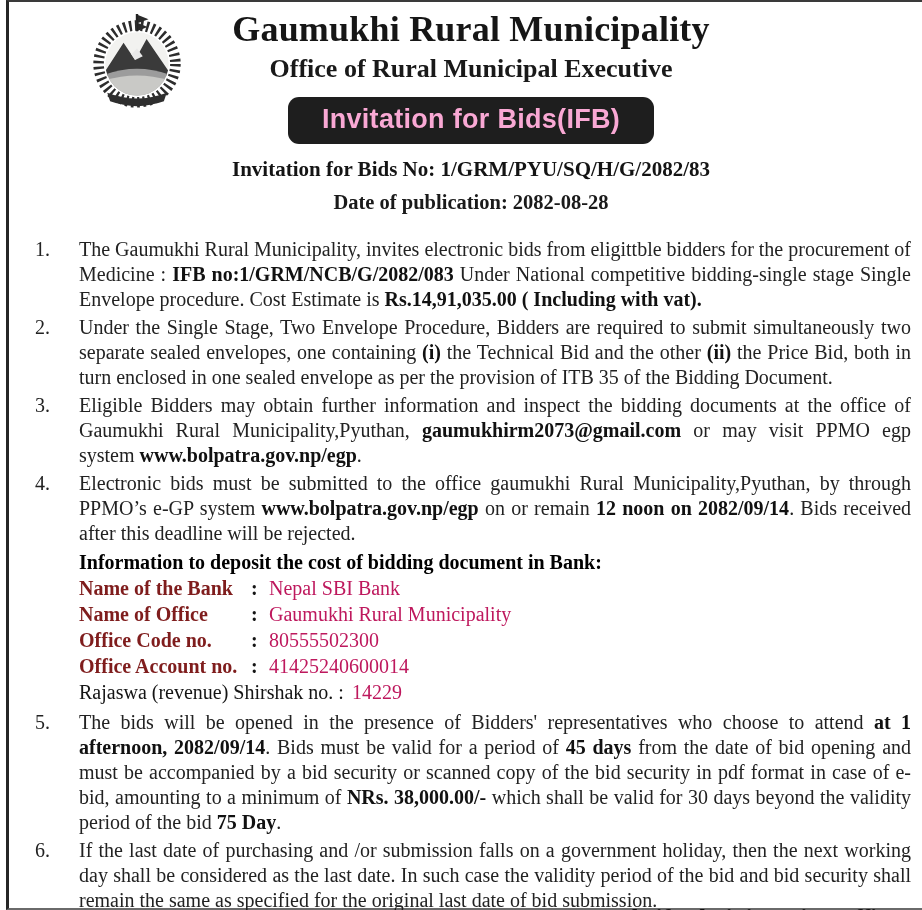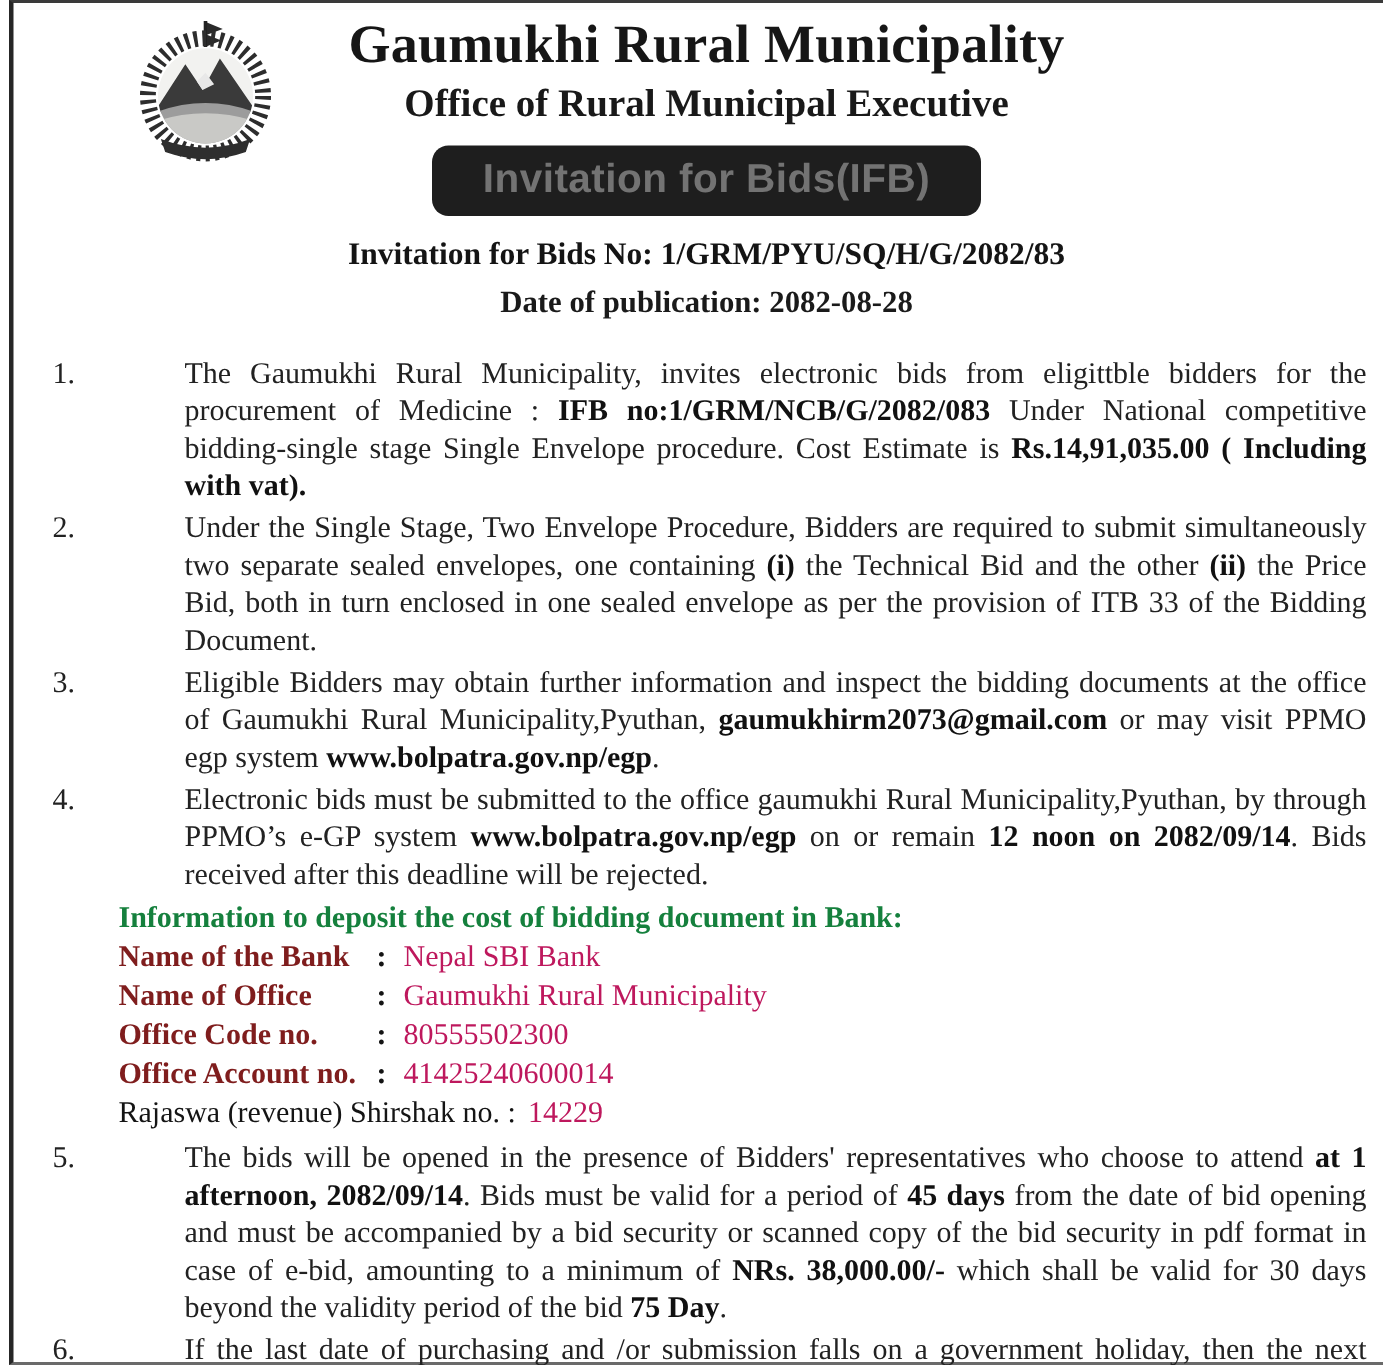--- a/index.html
+++ b/index.html
@@ -23,45 +23,44 @@
   }
   header{position:relative;text-align:center;}
   .emblem{position:absolute;left:58px;top:4px;width:96px;height:100px;}
   .title{
     font-size:36px;font-weight:bold;letter-spacing:.2px;
     margin:2px 0 4px 0;color:#161616;
   }
   .subtitle{font-size:26px;font-weight:bold;margin:0 0 13px 0;color:#191919;text-align:center;}
   .pill{
     display:block;width:fit-content;margin:0 auto 13px auto;
-    background:#1e1e1e;color:#737373;
+    background:#1e1e1e;color:#f9a8d4;
     font-family:"Liberation Sans", sans-serif;font-weight:bold;
     font-size:27px;padding:7px 34px 9px 34px;border-radius:11px;
     letter-spacing:.3px;
   }
   .bid-no{
     font-family:Liberation Serif, serif;font-weight:bold;
     font-size:21px;margin:0 0 9px 0;color:#141414;
   }
   .pub-date{font-size:20.5px;font-weight:bold;margin:0 0 23px 0;color:#1a1a1a;}
 
   .item{display:flex;margin:0 0 3px 0;}
   .num{
     flex:0 0 48px;font-size:20px;line-height:25px;
     padding-left:4px;box-sizing:border-box;color:#222;
   }
   .txt{
     flex:1;font-size:20px;line-height:25px;text-align:justify;
     color:#222;
-    margin-left:44px;
   }
   .txt b{color:#111;}
 
   .bank{margin:3px 0 5px 48px;line-height:26px;font-size:20px;}
-  .bank-head{font-weight:bold;color:#15803d;}
+  .bank-head{font-weight:bold;color:#000000;}
   .bank-row{display:flex;}
   .bl{flex:0 0 172px;font-weight:bold;color:#7f1d1d;}
   .bc{flex:0 0 18px;font-weight:bold;color:#141414;}
   .bv{color:#be185d;}
   .bank-row.wide .bl-wide{font-weight:normal;color:#141414;margin-right:8px;}
 
   .signature{
     text-align:right;font-size:24px;font-weight:bold;color:#101010;
     margin-top:-12px;padding-right:2px;
   }
@@ -103,21 +102,21 @@
       <div class="pub-date">Date of publication: 2082-08-28</div>
     </header>
 
     <div class="item">
       <span class="num">1.</span>
       <div class="txt"><span>The Gaumukhi Rural Municipality, invites electronic bids from eligittble bidders for the procurement of Medicine : </span><b>IFB no:1/GRM/NCB/G/2082/083</b><span> Under National competitive bidding-single stage Single Envelope procedure. Cost Estimate is </span><b>Rs.14,91,035.00 ( Including with vat).</b></div>
     </div>
 
     <div class="item">
       <span class="num">2.</span>
-      <div class="txt"><span>Under the Single Stage, Two Envelope Procedure, Bidders are required to submit simultaneously two separate sealed envelopes, one containing </span><b>(i)</b><span> the Technical Bid and the other </span><b>(ii)</b><span> the Price Bid, both in turn enclosed in one sealed envelope as per the provision of ITB 33 of the Bidding Document.</span></div>
+      <div class="txt"><span>Under the Single Stage, Two Envelope Procedure, Bidders are required to submit simultaneously two separate sealed envelopes, one containing </span><b>(i)</b><span> the Technical Bid and the other </span><b>(ii)</b><span> the Price Bid, both in turn enclosed in one sealed envelope as per the provision of ITB 35 of the Bidding Document.</span></div>
     </div>
 
     <div class="item">
       <span class="num">3.</span>
       <div class="txt"><span>Eligible Bidders may obtain further information and inspect the bidding documents at the office of Gaumukhi Rural Municipality,Pyuthan, </span><b>gaumukhirm2073@gmail.com</b><span> or may visit PPMO egp system </span><b>www.bolpatra.gov.np/egp</b><span>.</span></div>
     </div>
 
     <div class="item">
       <span class="num">4.</span>
       <div class="txt"><span>Electronic bids must be submitted to the office gaumukhi Rural Municipality,Pyuthan, by through PPMO’s e-GP system </span><b>www.bolpatra.gov.np/egp</b><span> on or remain </span><b>12 noon on 2082/09/14</b><span>. Bids received after this deadline will be rejected.</span></div>

